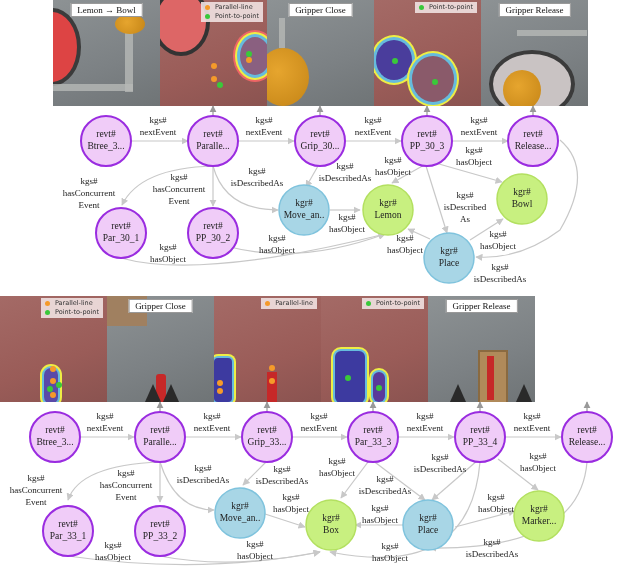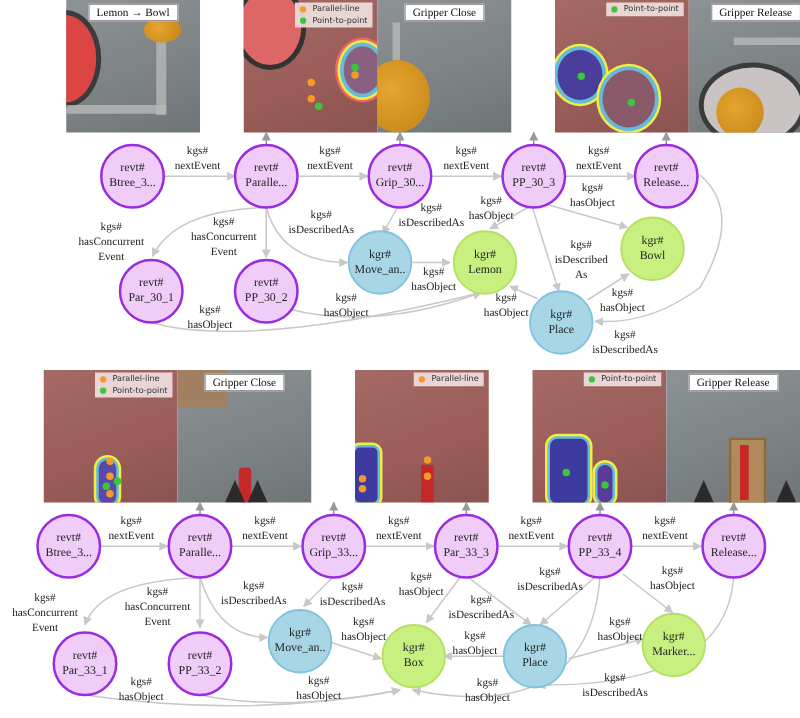--- a/index.html
+++ b/index.html
@@ -1,20 +1,20 @@
 <!DOCTYPE html>
 <html><head>
 <meta charset="utf-8">
 <style>
   html,body{margin:0;padding:0;background:#fff;}
   body{width:640px;height:574px;position:relative;overflow:hidden;font-family:"Liberation Serif","DejaVu Serif",serif;}
   .strip{position:absolute;display:flex;}
   .panel{position:relative;width:107px;height:106px;overflow:hidden;}
   .p-gray{background:linear-gradient(160deg,#8d9294 0%,#7c8184 60%,#6f7476 100%);}
-  .p-heat{background:linear-gradient(160deg,#a46a66 0%,#9a5c58 60%,#8a5350 100%);margin-left:35px;}
+  .p-heat{background:linear-gradient(160deg,#a46a66 0%,#9a5c58 60%,#8a5350 100%);}
   .p-caption{position:absolute;top:3px;left:50%;transform:translateX(-50%);background:#fff;border:1px solid #999;padding:1px 6px;font-size:9px;color:#111;white-space:nowrap;}
   .legend{position:absolute;top:2px;right:4px;background:rgba(240,225,225,0.9);padding:1px 4px;font-family:"DejaVu Sans",sans-serif;font-size:6.5px;color:#333;line-height:9px;}
   .legend .dot{display:inline-block;width:5px;height:5px;border-radius:50%;margin-right:5px;vertical-align:middle;}
   .tape{position:absolute;background:#b7b9b6;opacity:.8;}
   .blob{position:absolute;border-radius:50%;}
   .pt{position:absolute;width:6px;height:6px;border-radius:50%;}
   .lemon{position:absolute;background:radial-gradient(circle at 40% 40%,#e6a52e,#c48416);border-radius:50%;}
   .bowl{position:absolute;border-radius:50%;border:4px solid #3b3b3b;background:#c9c3c3;}
   .gripper{position:absolute;bottom:0;width:0;height:0;border-left:8px solid transparent;border-right:8px solid transparent;border-bottom:18px solid #2a2a2a;}
   svg.graph{position:absolute;left:0;}

